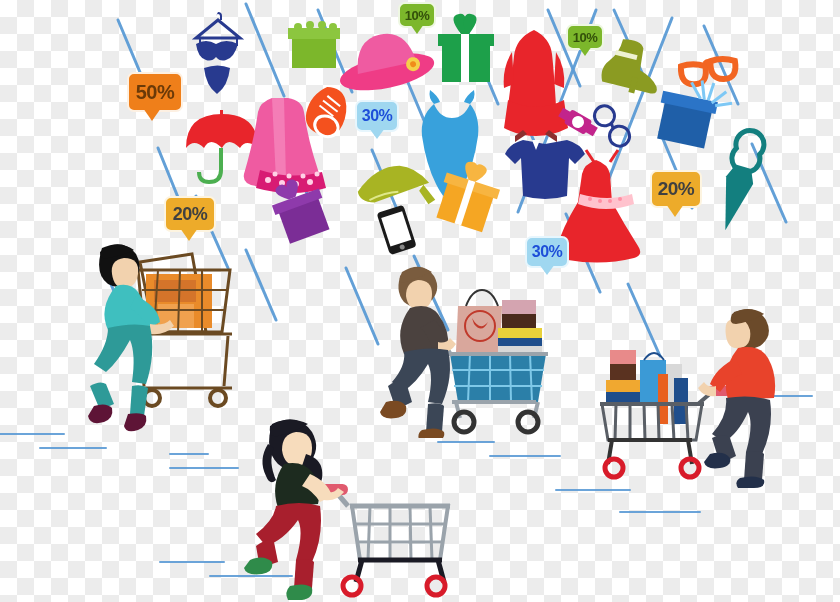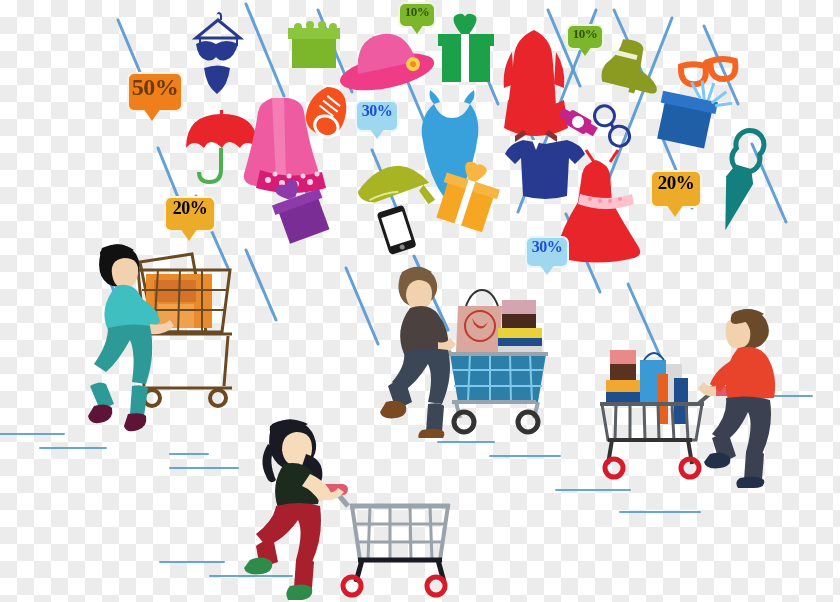--- a/index.html
+++ b/index.html
@@ -10,29 +10,29 @@
     background-color:#ffffff;
     background-image:
       linear-gradient(45deg,#ececec 25%,transparent 25%,transparent 75%,#ececec 75%,#ececec),
       linear-gradient(45deg,#ececec 25%,transparent 25%,transparent 75%,#ececec 75%,#ececec);
     background-size:34px 34px;
     background-position:0 0,17px 17px;
   }
   .layer{position:absolute;left:0;top:0;width:840px;height:602px;}
   .tag{
     position:absolute;border-radius:7px;border:2px solid #fff;
-    display:flex;align-items:flex-start;justify-content:center;
-    font-weight:bold;font-family:Liberation Serif, serif;
+    display:flex;align-items:center;justify-content:center;
+    font-weight:bold;font-family:Liberation Sans, sans-serif;
     color:#5a3a10;letter-spacing:-.5px;box-sizing:border-box;
   }
   .tag .tail{position:absolute;bottom:-11px;left:14px;width:0;height:0;
     border-left:9px solid transparent;border-right:9px solid transparent;}
   .tag.t-orange{background:#ef7f1a;border-color:#fdf0e2;color:#6b3a08;}
   .tag.t-orange .tail{border-top:13px solid #ef7f1a;}
-  .tag.t-yellow{background:#edab2a;border-color:#fdf4e0;color:#000000;}
+  .tag.t-yellow{background:#edab2a;border-color:#fdf4e0;color:#404040;}
   .tag.t-yellow .tail{border-top:13px solid #edab2a;}
   .tag.t-green{background:#7cb72b;border-color:#eef7e2;color:#33500a;}
   .tag.t-green .tail{border-top:13px solid #7cb72b;}
   .tag.t-blue{background:#9fd7f0;border-color:#e7f6fd;color:#1d4ed8;}
   .tag.t-blue .tail{border-top:13px solid #9fd7f0;}
   .ppl{position:absolute;}
 </style>
 </head>
 <body>
 
@@ -410,21 +410,21 @@
       <path d="M70 64 q18 8 22 22 l-12 6 q-8 -12 -18 -16 z" fill="#f7dcbc"></path>
       <path d="M84 82 q10 2 14 -4 l6 4 q-8 10 -20 8 z" fill="#f7dcbc"></path>
       <path d="M36 96 q24 -6 44 0 q4 30 -8 56 l-16 -2 q8 -28 2 -40 q-14 20 -32 26 l-10 -12 q18 -14 20 -28 z" fill="#a81f2d"></path>
       <path d="M56 150 q14 -2 18 2 l-2 26 h-18 z" fill="#a81f2d"></path>
       <path d="M50 176 q16 -4 22 2 q2 10 -10 12 h-14 q-4 -8 2 -14 z" fill="#2f8b4a"></path>
       <path d="M16 136 q10 -8 18 -4 l4 20 l-18 6 z" fill="#a81f2d"></path>
       <path d="M10 150 q14 -6 22 2 q2 10 -10 12 q-16 2 -18 -6 z" fill="#2f8b4a"></path>
     </g>
   </svg>
 
-  <div class="tag t-orange" style="left:127px;top:72px;width:56px;height:40px;font-size:24px">
+  <div class="tag t-orange" style="left:127px;top:72px;width:56px;height:40px;font-size:20px">
     <span>50%</span>
     <i class="tail"></i>
   </div>
 
   <div class="tag t-green" style="left:398px;top:2px;width:38px;height:26px;font-size:13px">
     <span>10%</span>
     <i class="tail" style="left:10px;border-left-width:7px;border-right-width:7px;border-top-width:10px;bottom:-8px"></i>
   </div>
 
   <div class="tag t-green" style="left:566px;top:24px;width:38px;height:26px;font-size:13px">

